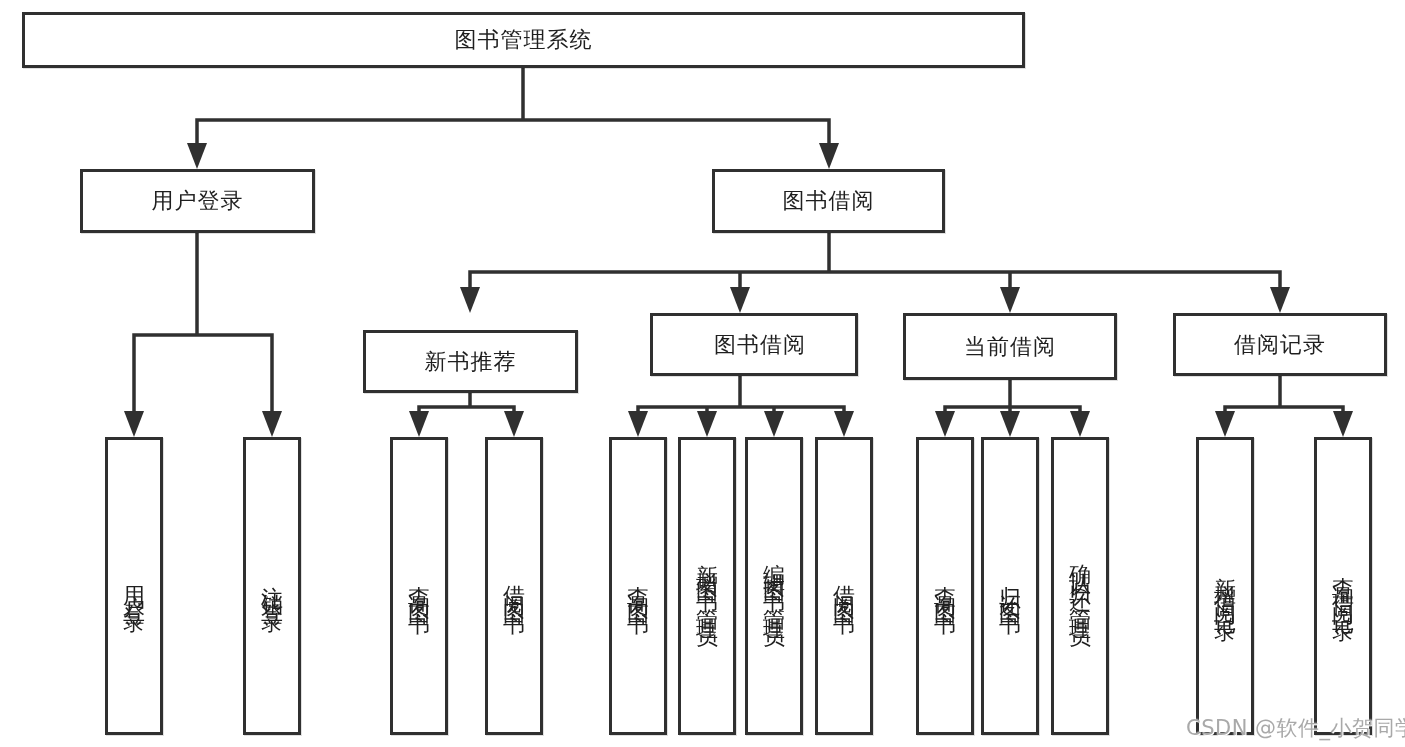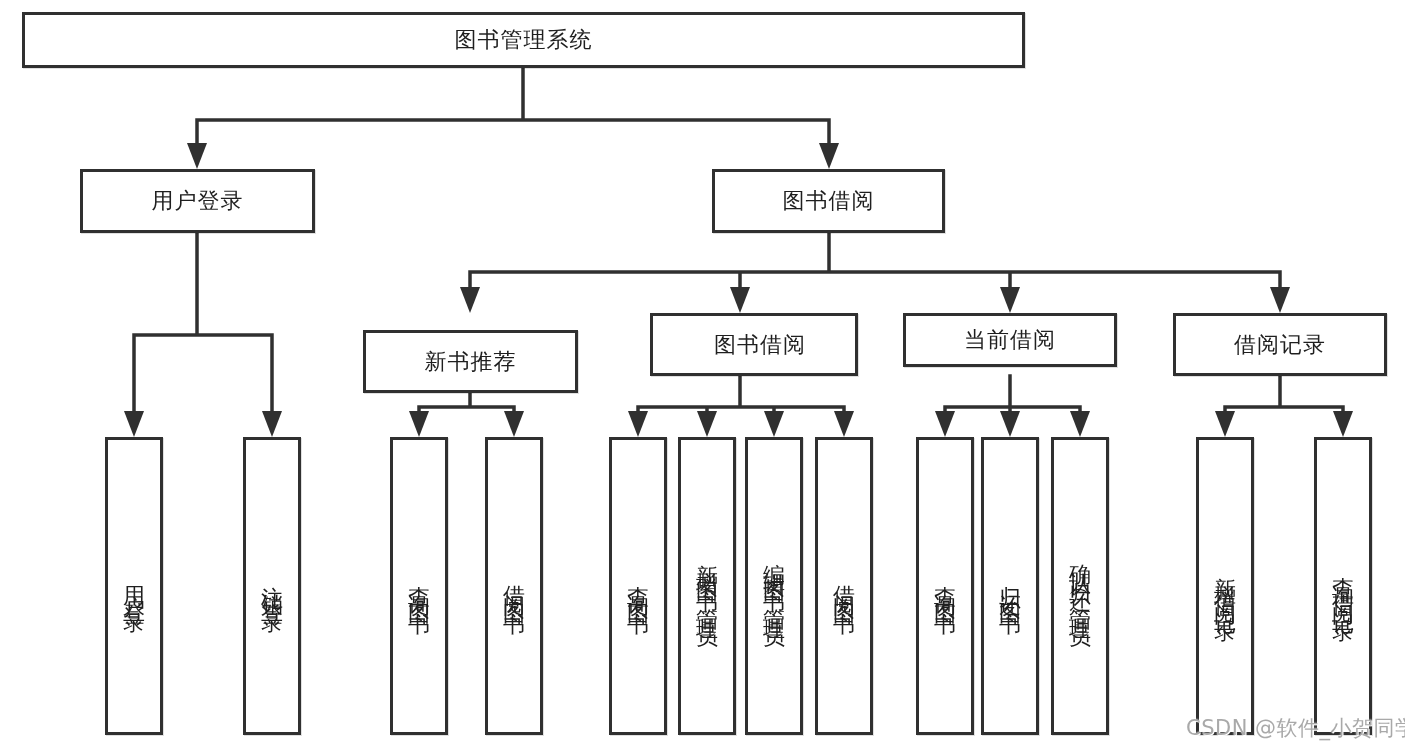--- a/index.html
+++ b/index.html
@@ -124,21 +124,21 @@
   <div class="node" style="left:712px; top:169px; width:233px; height:64px;">
     <span class="hlabel">图书借阅</span>
   </div>
 
   <div class="node" style="left:363px; top:330px; width:215px; height:63px;">
     <span class="hlabel">新书推荐</span>
   </div>
   <div class="node" style="left:650px; top:313px; width:208px; height:63px;padding-left:12px;">
     <span class="hlabel">图书借阅</span>
   </div>
-  <div class="node" style="left:903px; top:313px; width:214px; height:54px;">
+  <div class="node" style="left:903px; top:313px; width:214px; height:67px;">
     <span class="hlabel">当前借阅</span>
   </div>
   <div class="node" style="left:1173px; top:313px; width:214px; height:63px;">
     <span class="hlabel">借阅记录</span>
   </div>
 
   <div class="node leaf" style="left:105px; top:437px; width:58px; height:298px;">
     <span class="vlabel">用户登录</span>
   </div>
   <div class="node leaf" style="left:243px; top:437px; width:58px; height:298px;">

